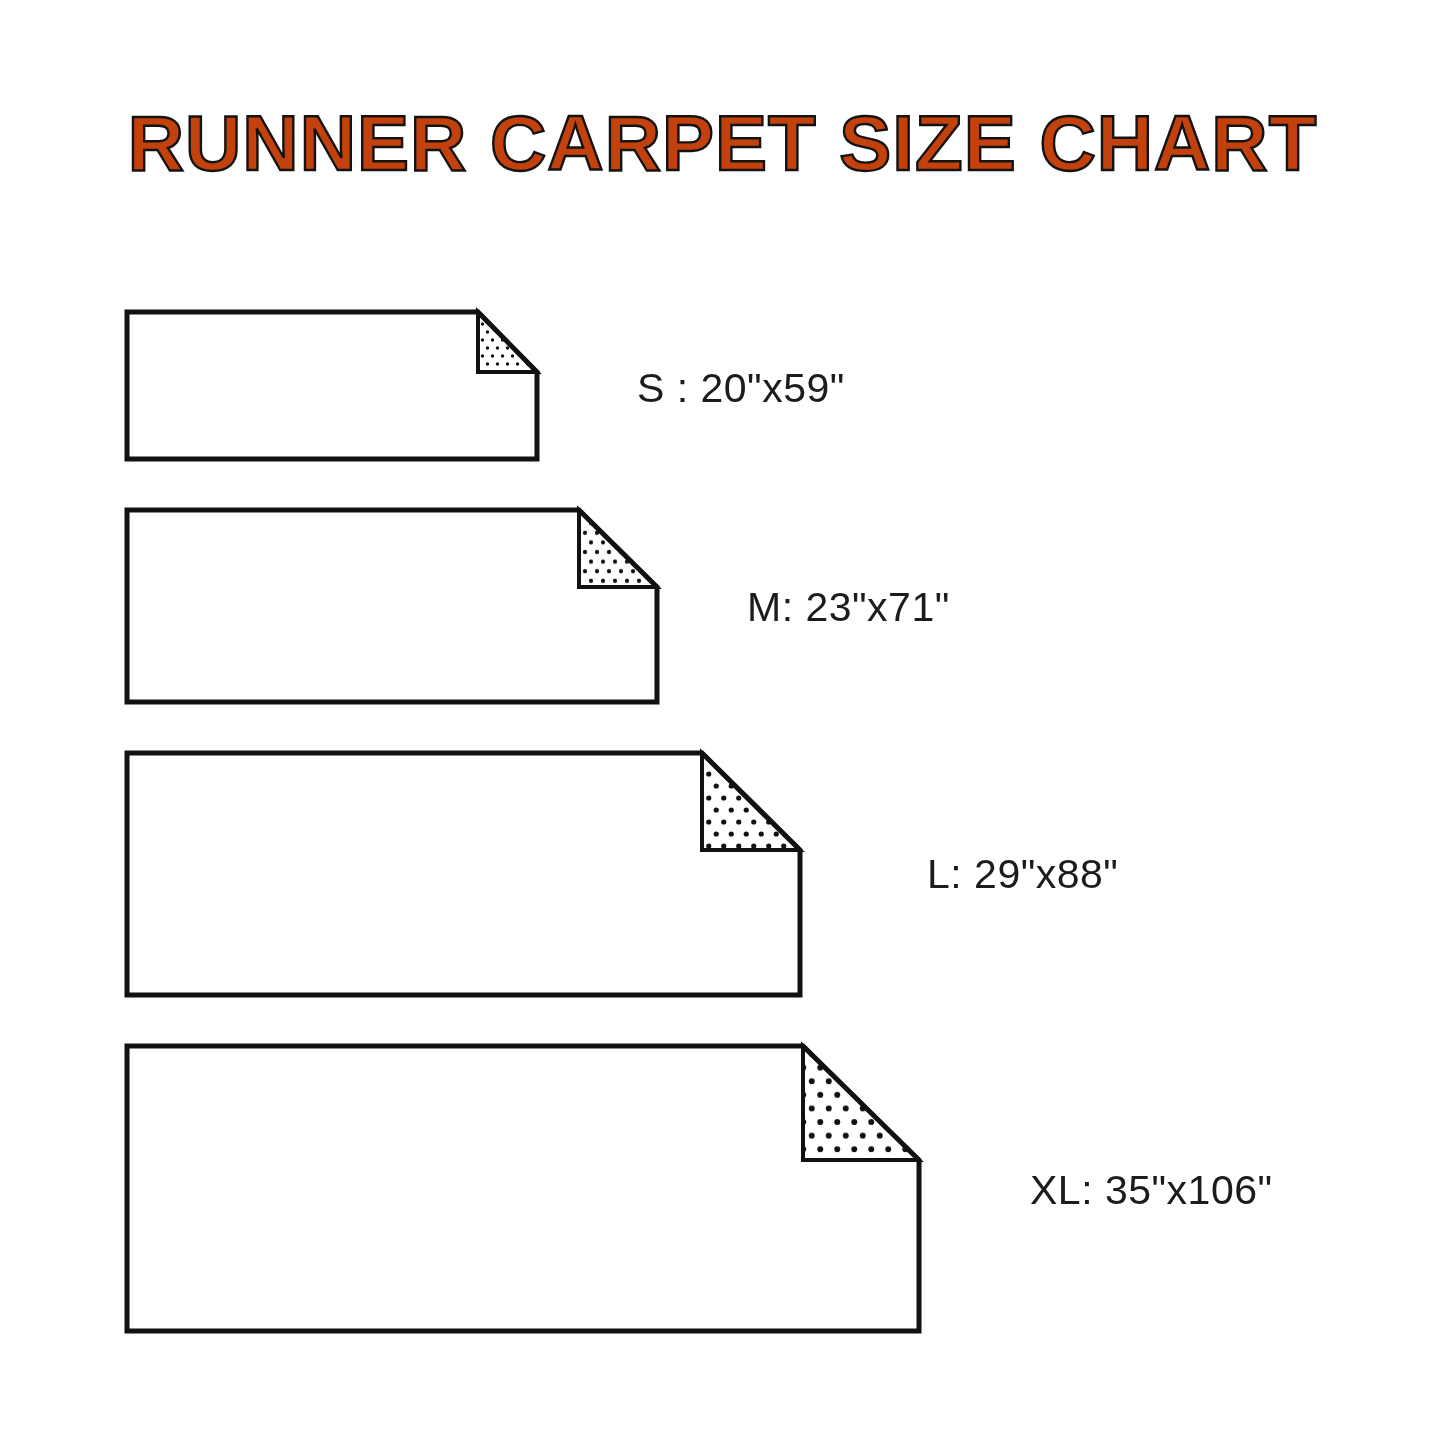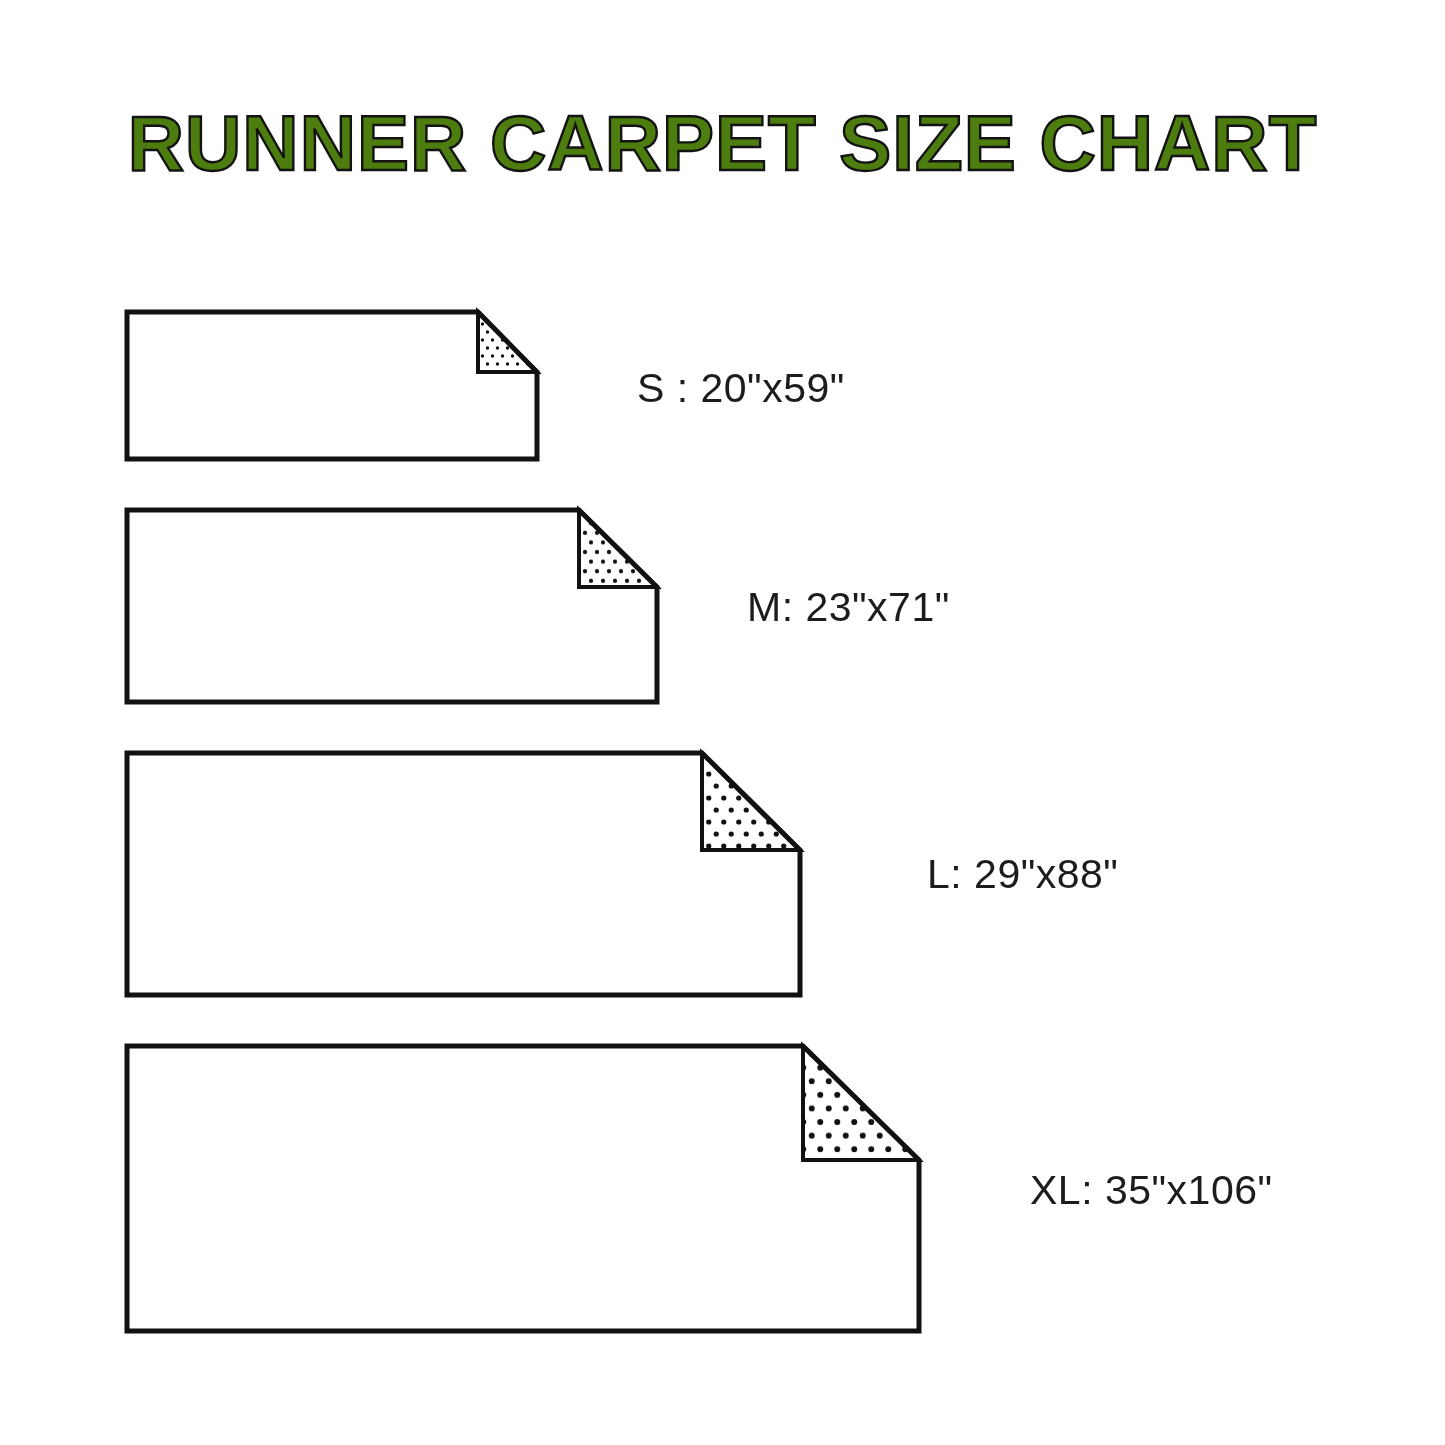--- a/index.html
+++ b/index.html
@@ -19,21 +19,21 @@
     position: absolute;
     top: 104px;
     left: 0;
     right: 0;
     margin: 0;
     text-align: center;
     font-size: 78px;
     line-height: 78px;
     font-weight: 700;
     letter-spacing: 1px;
-    color: #4d7c0f;
+    color: #c2410c;
     -webkit-text-stroke: 2.4px #131313;
     white-space: nowrap;
   }
   #carpet-canvas {
     position: absolute;
     left: 0;
     top: 0;
   }
   .size-label {
     position: absolute;

